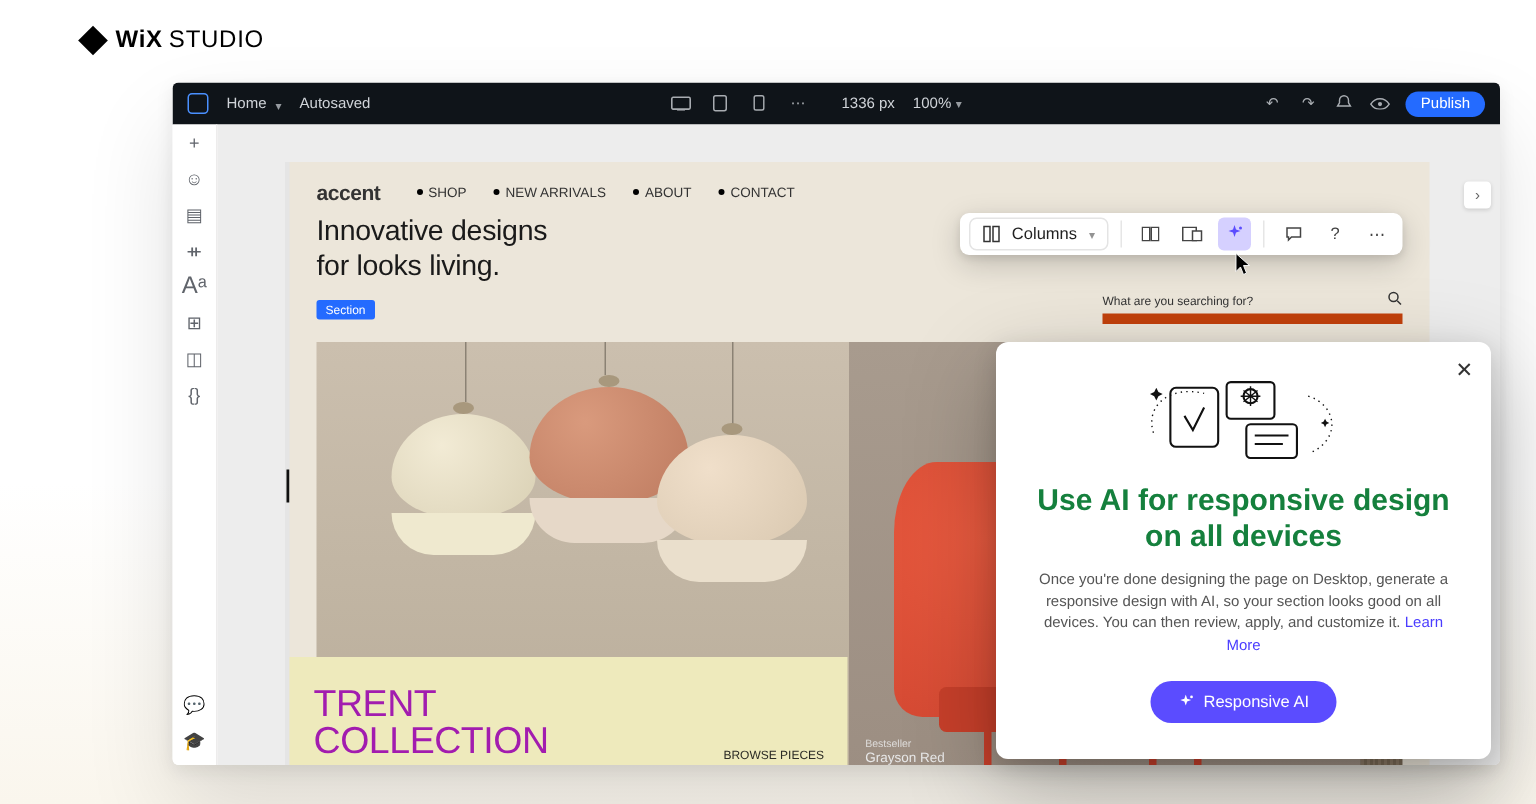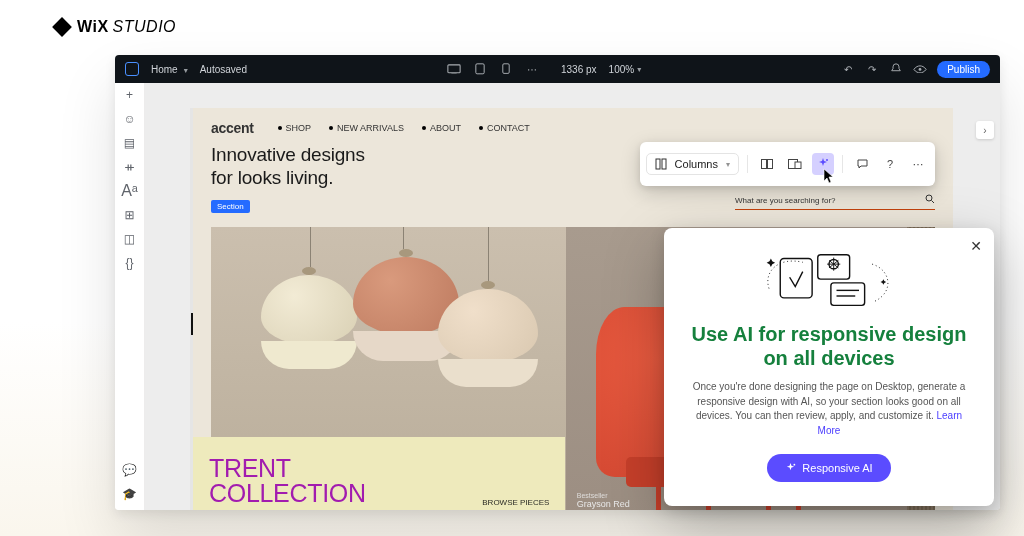--- a/index.html
+++ b/index.html
@@ -4,21 +4,21 @@
 <style>
   * { box-sizing: border-box; margin: 0; padding: 0; }
   body {
     font-family: -apple-system, BlinkMacSystemFont, "Segoe UI", Helvetica, Arial, sans-serif;
     width: 1024px; height: 536px; overflow: hidden;
     background: linear-gradient(180deg,#ffffff 0%, #ffffff 60%, #faf6ed 100%);
     position: relative;
   }
   .wix-logo { position:absolute; top:18px; left:55px; font-weight:700; font-size:16px; letter-spacing:.5px; display:flex; align-items:center; gap:4px;}
   .wix-logo .square{width:14px;height:14px;background:#000;transform:rotate(45deg);margin-right:4px;}
-  .wix-logo .thin{font-weight:300;font-style:italic;}
+  .wix-logo .thin{font-weight:300;}
 
   .editor-frame{
     position:absolute; top:55px; left:115px; width:885px; height:455px;
     background:#fff; border-radius:4px; overflow:hidden;
     box-shadow:0 30px 60px rgba(0,0,0,.12), 0 4px 12px rgba(0,0,0,.08);
     display:flex; flex-direction:column;
   }
   .topbar{
     height:28px; background:#0f1419; display:flex; align-items:center;
     color:#d0d4d9; font-size:10px; padding:0 10px; gap:12px;
@@ -59,35 +59,35 @@
   .dot{width:4px;height:4px;background:#000;border-radius:50%;}
 
   .hero{position:relative;padding:0 18px;}
   .headline{font-size:19px;font-weight:400;color:#1a1a1a;line-height:1.2;margin-top:2px;letter-spacing:-.2px;}
 
   .floating-toolbar{
     position:absolute; top:-2px; right:18px;
     display:flex;align-items:center;gap:6px;
     background:#fff;border-radius:6px;padding:5px 6px;
     box-shadow:0 6px 20px rgba(0,0,0,.18),0 2px 6px rgba(0,0,0,.1);
-    height:44px;
+    height:28px;
   }
   .tb-left{display:flex;align-items:center;gap:8px;border:1px solid #e4e4e4;border-radius:5px;padding:3px 8px;height:22px;}
   .tb-label{font-size:11px;color:#222;}
   .tb-btn{width:22px;height:22px;display:flex;align-items:center;justify-content:center;color:#444;border-radius:4px;font-size:11px;}
   .tb-btn.hl{background:#d5d0ff;}
   .tb-sep{width:1px;height:18px;background:#e6e6e6;margin:0 2px;}
   .cursor{position:absolute;top:24px;right:118px;width:12px;height:16px;pointer-events:none;}
   .cursor svg{width:100%;height:100%;}
 
   .section-chip{
     display:inline-block;background:#246bff;color:#fff;font-size:8px;
     padding:2px 6px;border-radius:2px;margin-top:10px;
   }
-  .search-row{position:absolute;right:18px;top:48px;display:flex;align-items:center;gap:8px;font-size:8px;color:#333;border-bottom:1px solid #c2410c;padding:2px 0 3px;width:200px;justify-content:space-between;}
+  .search-row{position:absolute;right:18px;top:48px;display:flex;align-items:center;gap:8px;font-size:8px;color:#333;border-bottom:7px solid #c2410c;padding:2px 0 3px;width:200px;justify-content:space-between;}
 
   .panels{display:flex;margin-top:14px;height:290px;}
   .left-panel{
     width:49%; position:relative;
     background:linear-gradient(180deg,#cbbfae 0%,#b9ad9a 100%);
   }
   .lamp-scene{position:absolute;inset:0;}
   .cord{position:absolute;top:0;width:1px;background:#8b8274;}
   .lamp{position:absolute;}
   .shade{border-radius:50% 50% 50% 50% / 60% 60% 40% 40%;}

